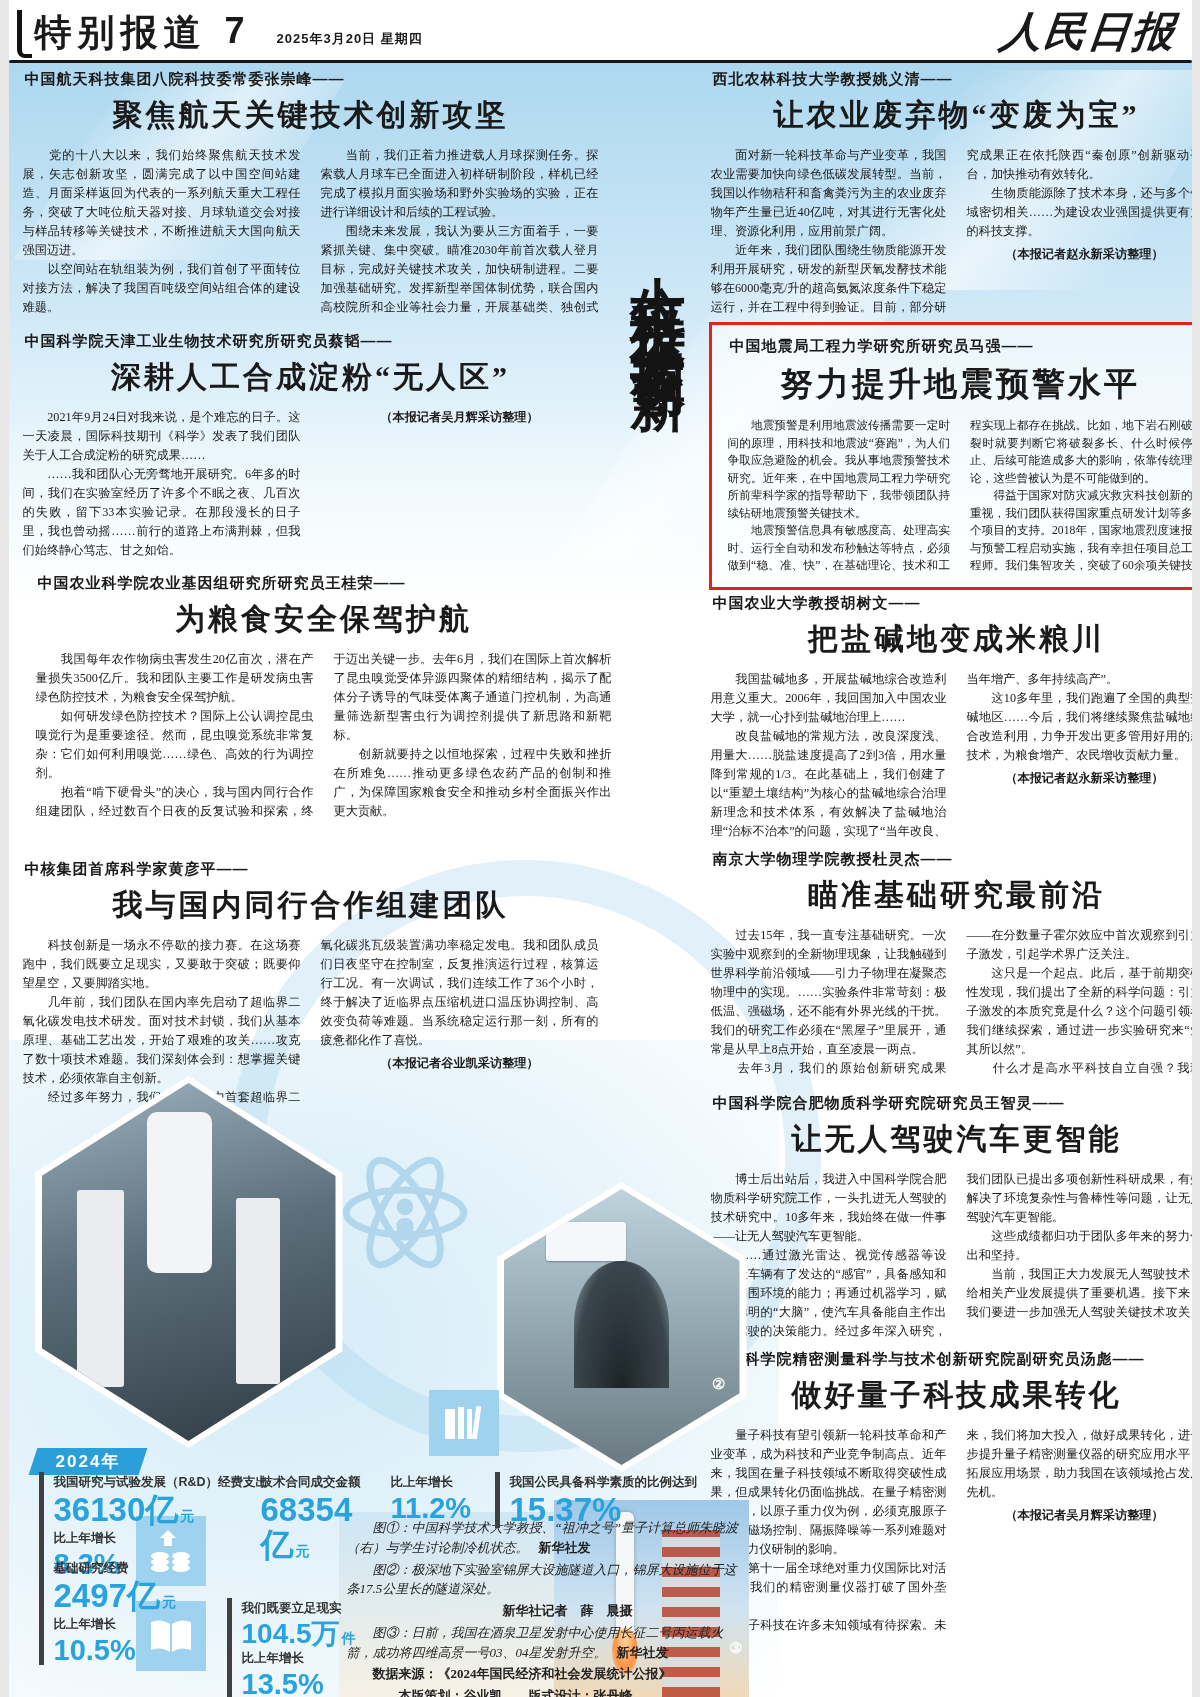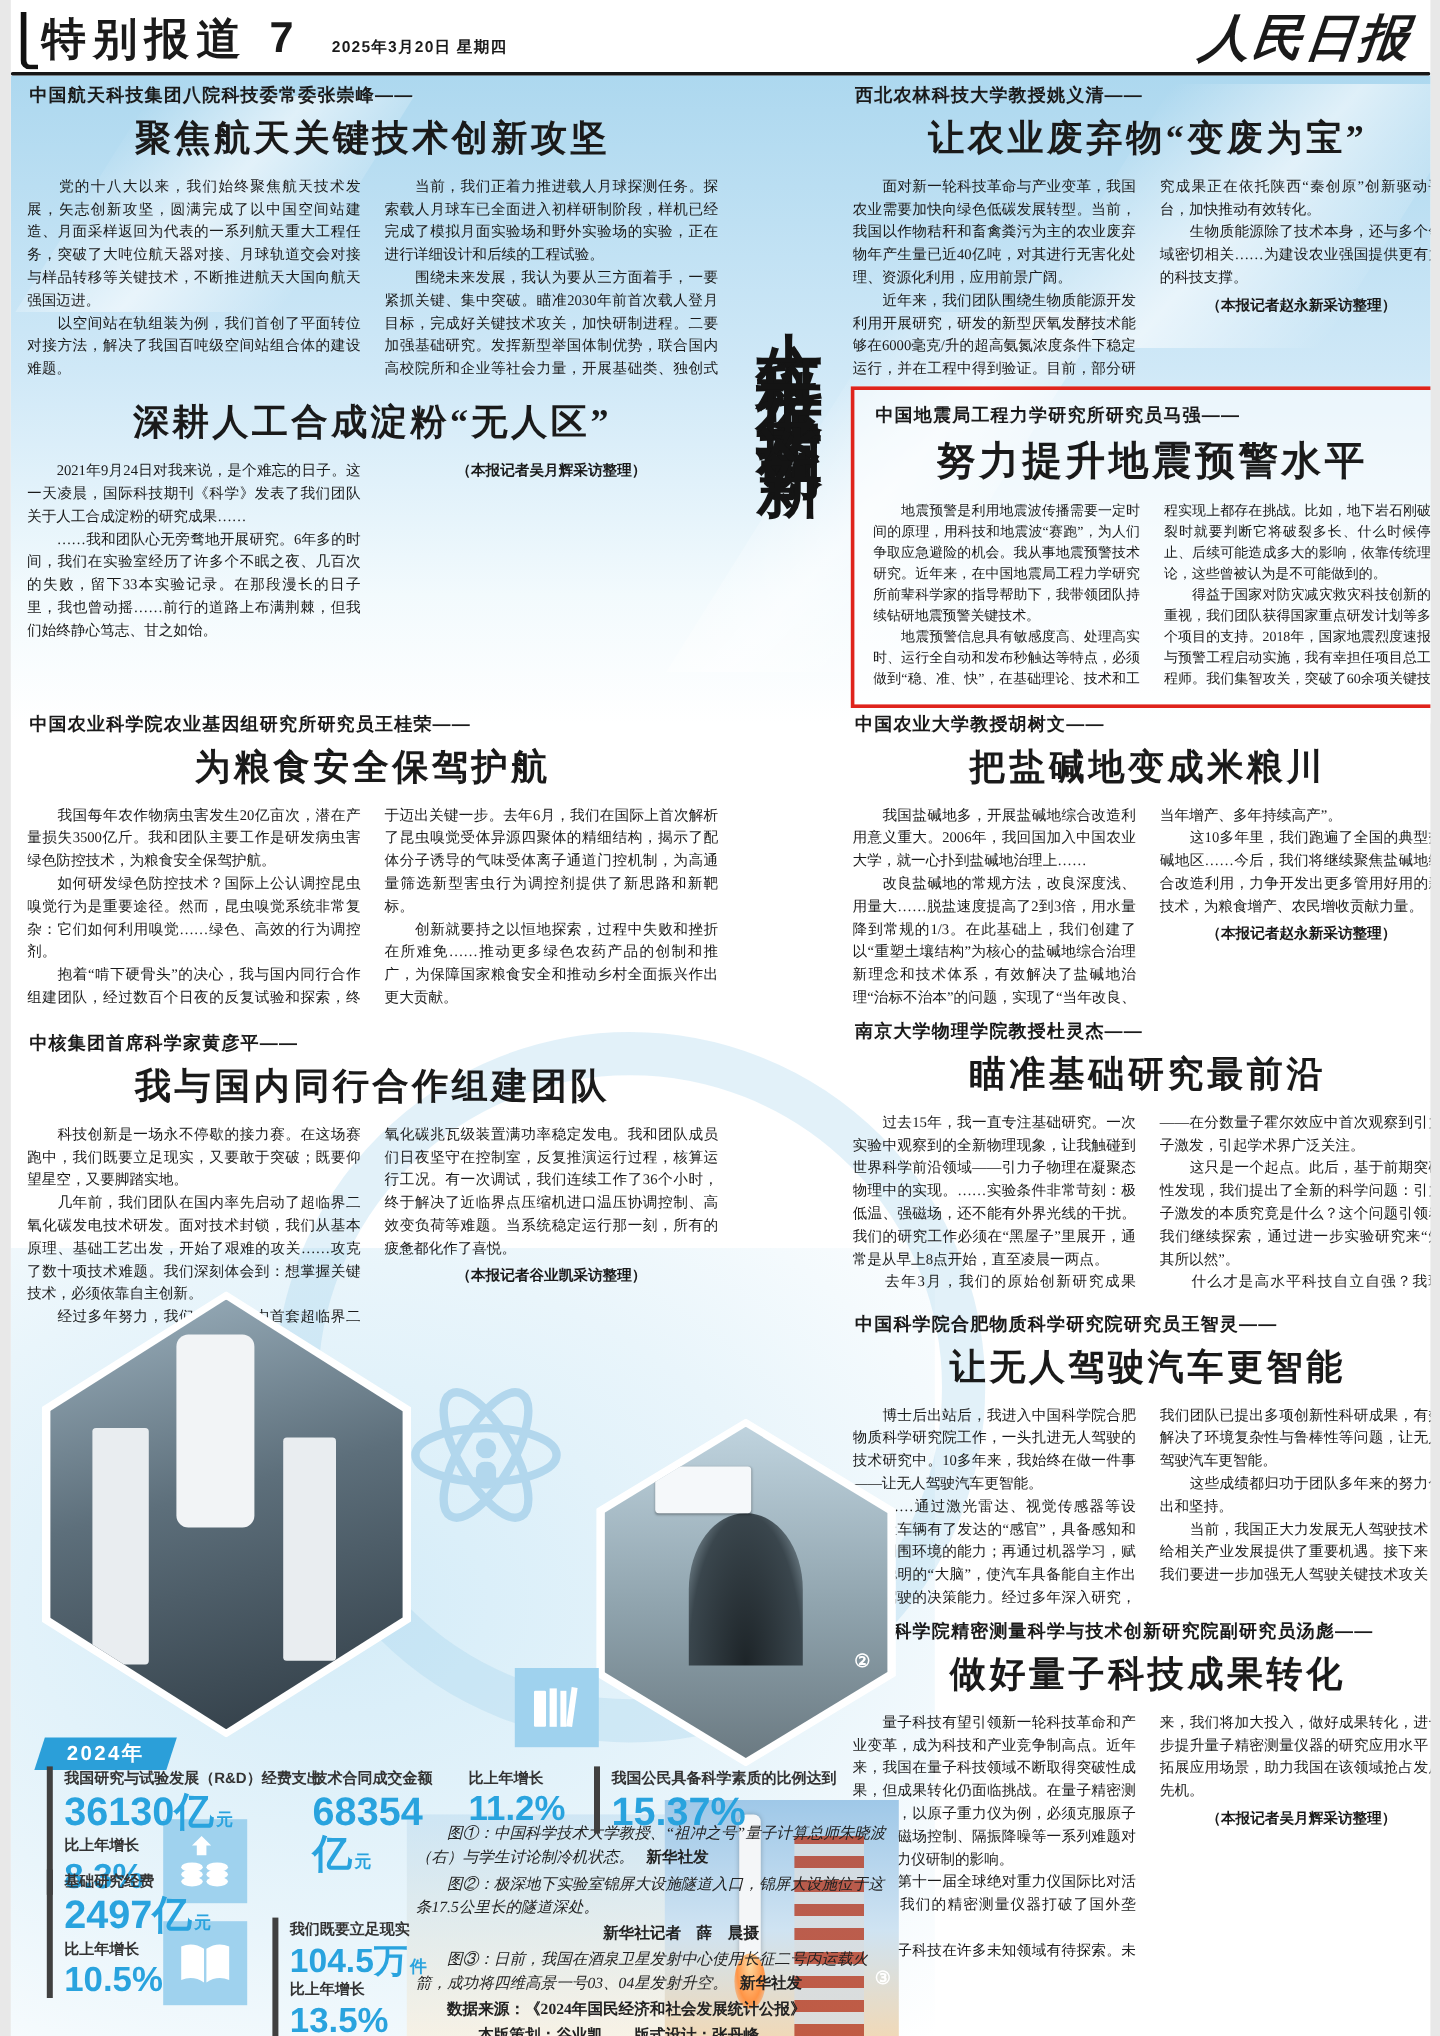--- a/index.html
+++ b/index.html
@@ -93,29 +93,30 @@
     <div class="body" style="height:188px;">
       <p class="bt">　　党的十八大以来，我们始终聚焦航天技术发展，矢志创新攻坚，圆满完成了以中国空间站建造、月面采样返回为代表的一系列航天重大工程任务，突破了大吨位航天器对接、月球轨道交会对接与样品转移等关键技术，不断推进航天大国向航天强国迈进。
 　　以空间站在轨组装为例，我们首创了平面转位对接方法，解决了我国百吨级空间站组合体的建设难题。
 　　当前，我们正着力推进载人月球探测任务。探索载人月球车已全面进入初样研制阶段，样机已经完成了模拟月面实验场和野外实验场的实验，正在进行详细设计和后续的工程试验。
 　　围绕未来发展，我认为要从三方面着手，一要紧抓关键、集中突破。瞄准2030年前首次载人登月目标，完成好关键技术攻关，加快研制进程。二要加强基础研究。发挥新型举国体制优势，联合国内高校院所和企业等社会力量，开展基础类、独创式研究，塑造中国特色航天技术发展路线。三要强化新技术应用。加紧开展人工智能等新技术在航天领域的布局，加强新型材料、空间机器人等最新成果的创新应用，推进航天技术的跨越式发展。</p>
 
     </div>
   </div>
 
   <div class="art" style="left:14px;top:332px;width:576px;">
+    <p class="byline">中国科学院天津工业生物技术研究所研究员蔡韬——</p>
     <h2 class="title">深耕人工合成淀粉“无人区”</h2>
     <div class="body" style="height:162px;">
       <p class="bt">　　2021年9月24日对我来说，是个难忘的日子。这一天凌晨，国际科技期刊《科学》发表了我们团队关于人工合成淀粉的研究成果……
 　　……我和团队心无旁骛地开展研究。6年多的时间，我们在实验室经历了许多个不眠之夜、几百次的失败，留下33本实验记录。在那段漫长的日子里，我也曾动摇……前行的道路上布满荆棘，但我们始终静心笃志、甘之如饴。</p>
       <p class="attr">（本报记者吴月辉采访整理）</p>
     </div>
   </div>
 
-  <div class="art" style="left:14px;top:574px;width:576px;margin-top:20px;">
+  <div class="art" style="left:27px;top:574px;width:576px;">
     <p class="byline">中国农业科学院农业基因组研究所研究员王桂荣——</p>
     <h2 class="title">为粮食安全保驾护航</h2>
     <div class="body" style="height:188px;">
       <p class="bt">　　我国每年农作物病虫害发生20亿亩次，潜在产量损失3500亿斤。我和团队主要工作是研发病虫害绿色防控技术，为粮食安全保驾护航。
 　　如何研发绿色防控技术？国际上公认调控昆虫嗅觉行为是重要途径。然而，昆虫嗅觉系统非常复杂：它们如何利用嗅觉……绿色、高效的行为调控剂。
 　　抱着“啃下硬骨头”的决心，我与国内同行合作组建团队，经过数百个日夜的反复试验和探索，终于迈出关键一步。去年6月，我们在国际上首次解析了昆虫嗅觉受体异源四聚体的精细结构，揭示了配体分子诱导的气味受体离子通道门控机制，为高通量筛选新型害虫行为调控剂提供了新思路和新靶标。
 　　创新就要持之以恒地探索，过程中失败和挫折在所难免……推动更多绿色农药产品的创制和推广，为保障国家粮食安全和推动乡村全面振兴作出更大贡献。</p>
 
     </div>
   </div>

